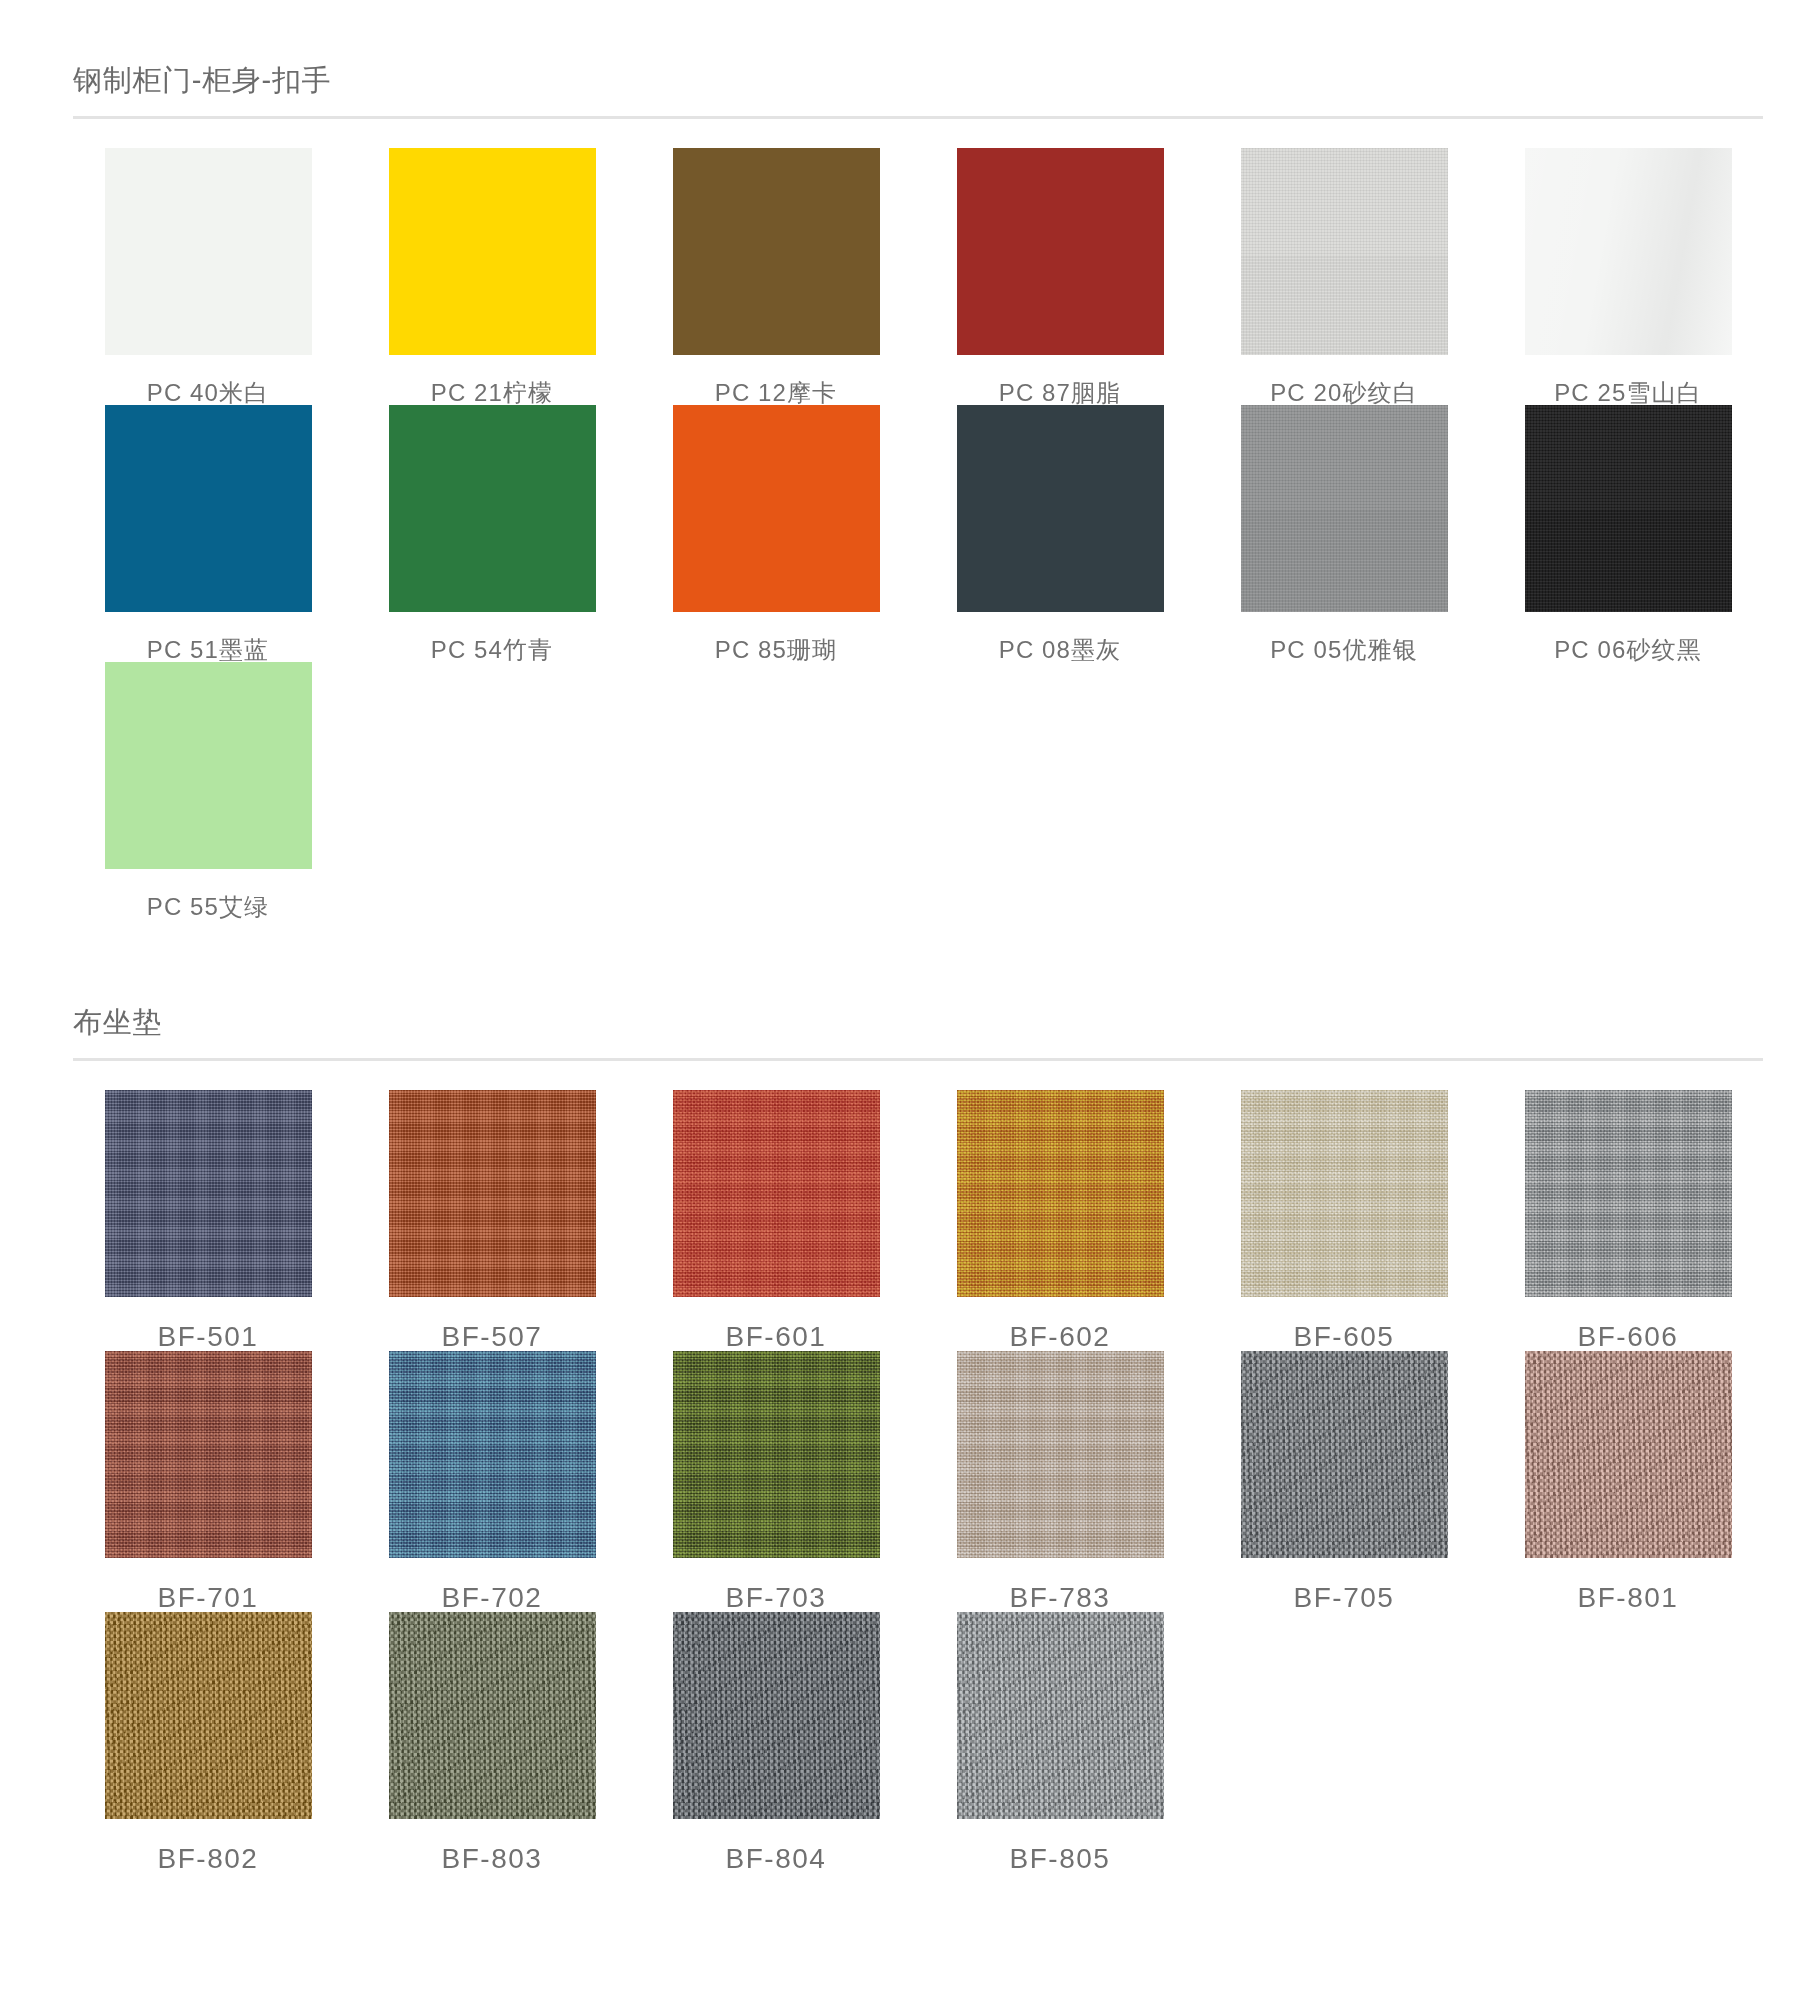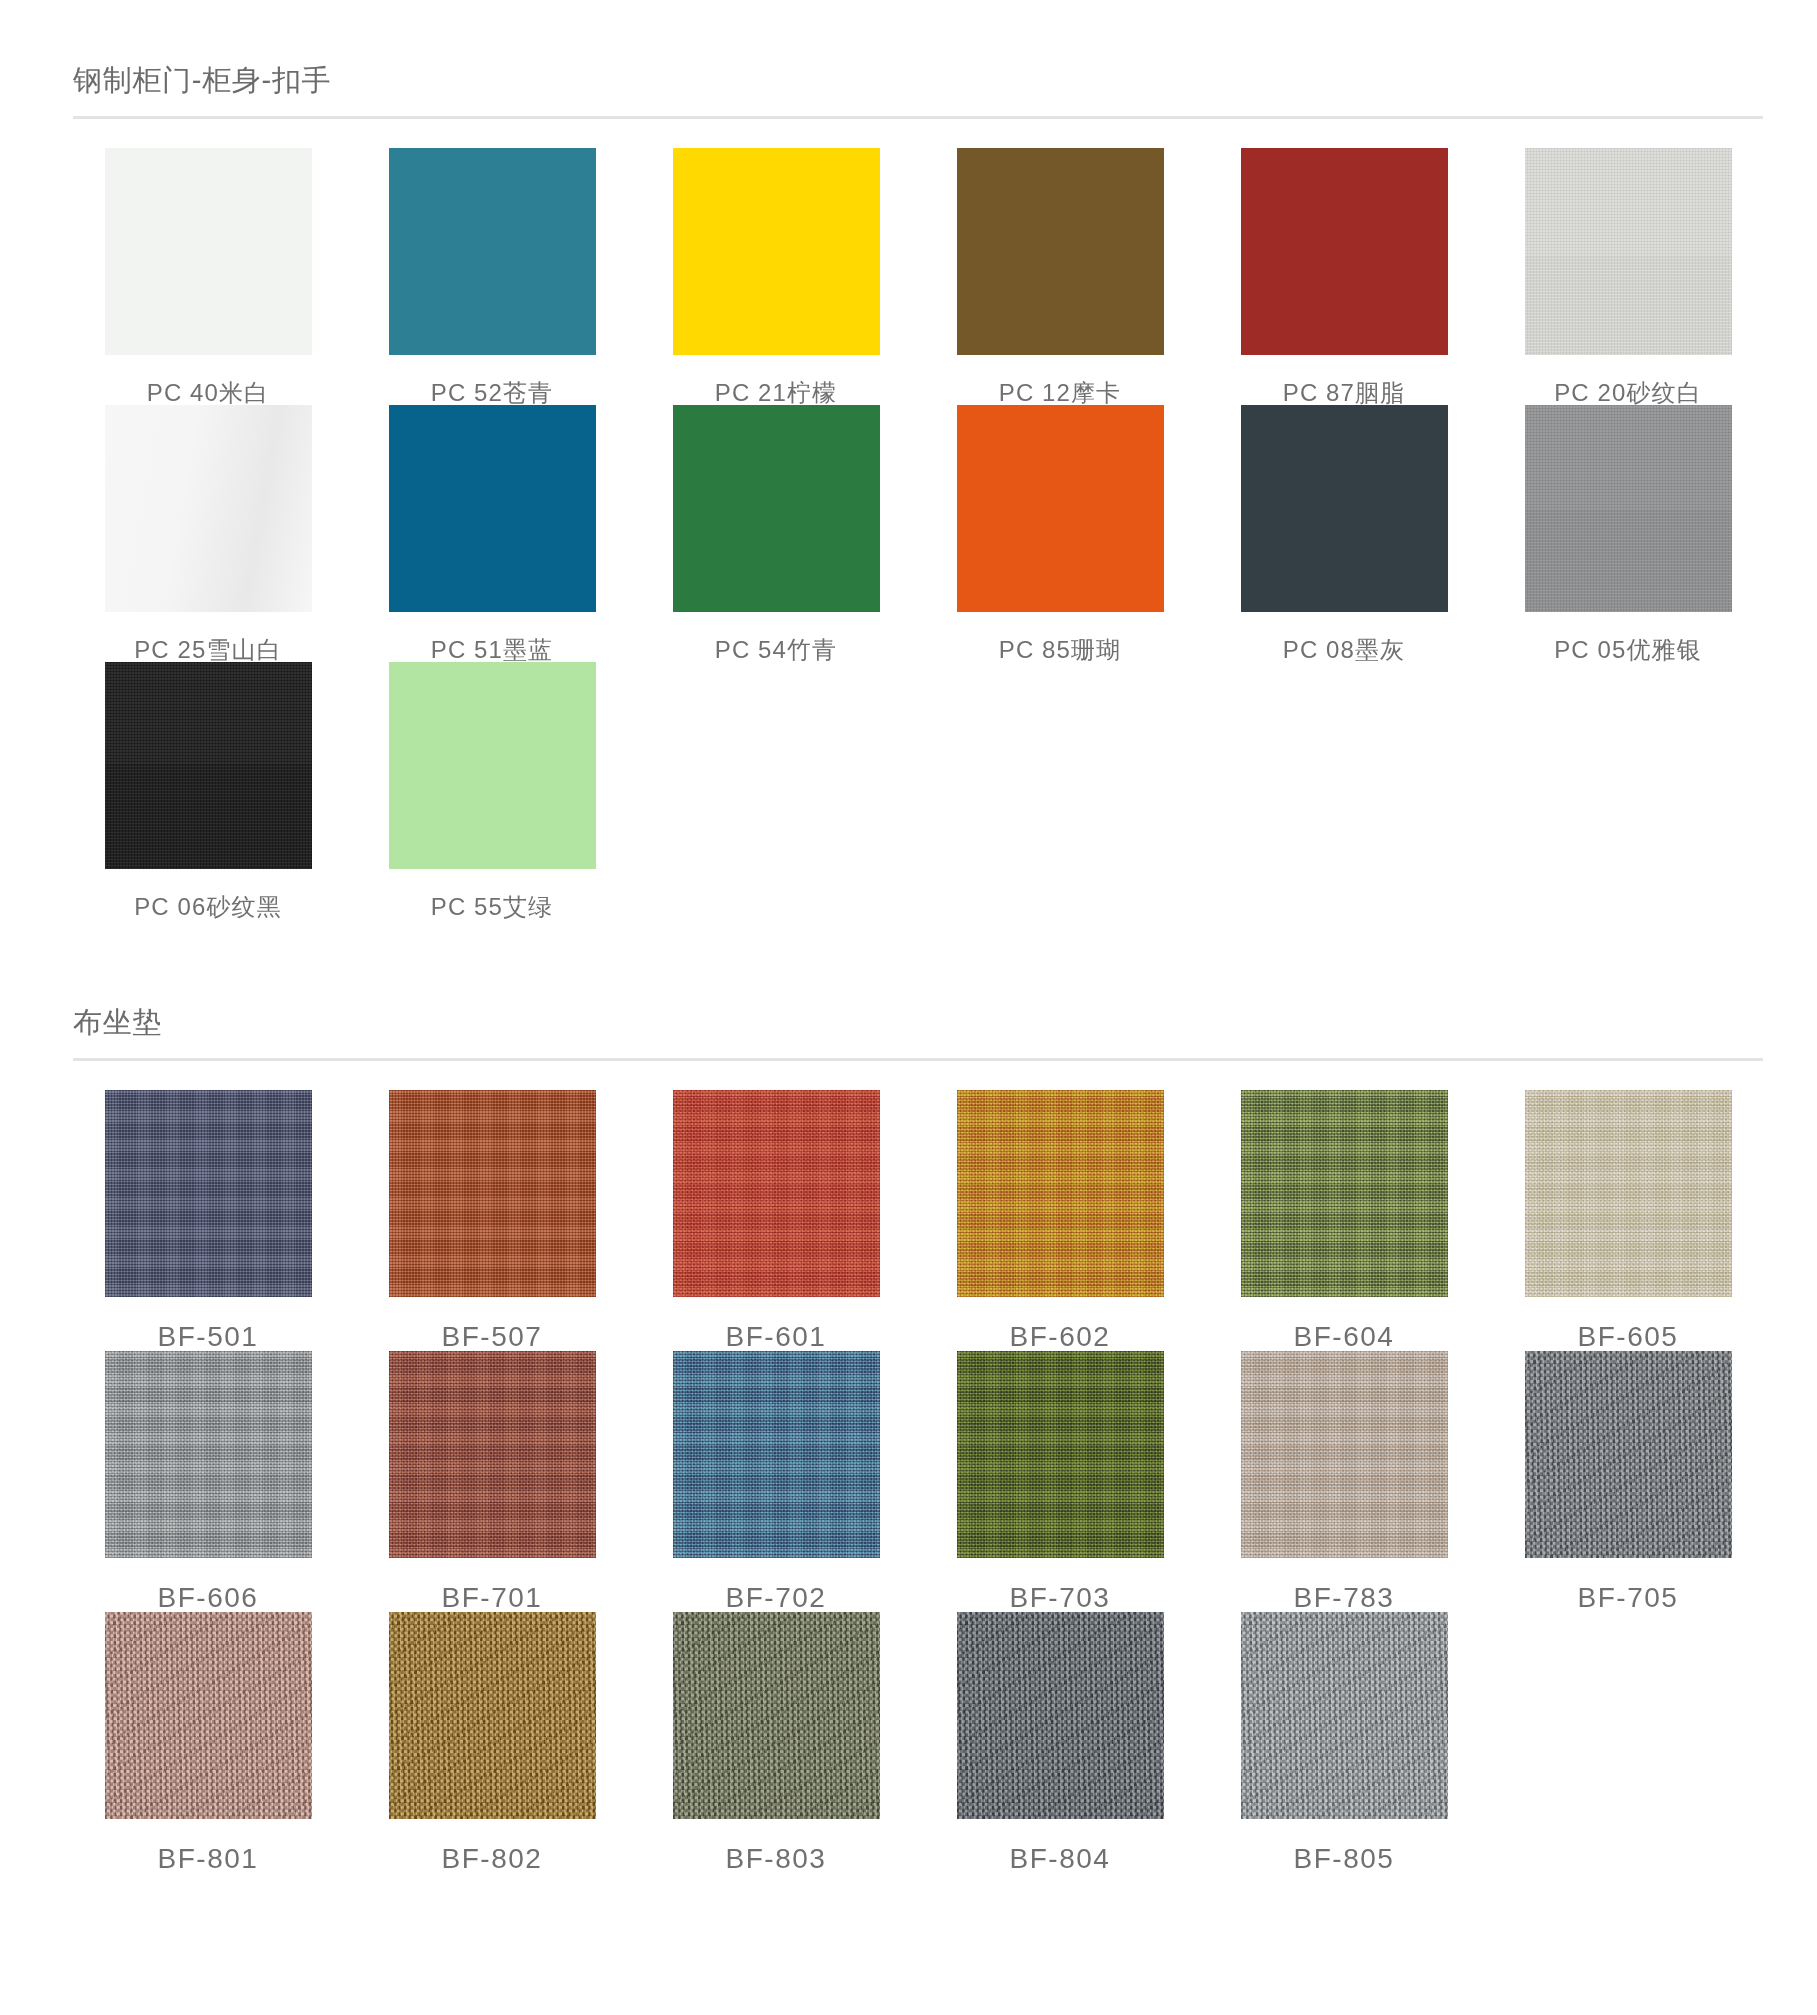--- a/index.html
+++ b/index.html
@@ -166,24 +166,20 @@
       <div class="section-title">钢制柜门-柜身-扣手</div>
       <div class="section-rule"></div>
     </div>
     <div class="row-gap"></div>
     <div class="grid" id="grid-0">
         <div class="cell">
           <div class="swatch smooth" style="background-color: rgb(242, 244, 241);"></div>
           <div class="swatch-label">PC 40米白</div>
         </div>
         <div class="cell">
-          <div class="swatch smooth" style="background-color: rgb(45, 127, 148);"></div>
-          <div class="swatch-label">PC 52苍青</div>
-        </div>
-        <div class="cell">
           <div class="swatch smooth" style="background-color: rgb(255, 217, 0);"></div>
           <div class="swatch-label">PC 21柠檬</div>
         </div>
         <div class="cell">
           <div class="swatch smooth" style="background-color: rgb(116, 88, 42);"></div>
           <div class="swatch-label">PC 12摩卡</div>
         </div>
         <div class="cell">
           <div class="swatch smooth" style="background-color: rgb(158, 43, 38);"></div>
           <div class="swatch-label">PC 87胭脂</div>
@@ -246,24 +242,20 @@
         </div>
         <div class="cell fabric">
           <div class="swatch weave" style="background-color: rgb(194, 74, 56);"></div>
           <div class="swatch-label">BF-601</div>
         </div>
         <div class="cell fabric">
           <div class="swatch weave" style="background-color: rgb(197, 138, 38);"></div>
           <div class="swatch-label">BF-602</div>
         </div>
         <div class="cell fabric">
-          <div class="swatch weave" style="background-color: rgb(119, 135, 75);"></div>
-          <div class="swatch-label">BF-604</div>
-        </div>
-        <div class="cell fabric">
           <div class="swatch weave" style="background-color: rgb(210, 202, 179);"></div>
           <div class="swatch-label">BF-605</div>
         </div>
         <div class="cell fabric">
           <div class="swatch weave" style="background-color: rgb(154, 157, 159);"></div>
           <div class="swatch-label">BF-606</div>
         </div>
         <div class="cell fabric">
           <div class="swatch weave" style="background-color: rgb(154, 85, 70);"></div>
           <div class="swatch-label">BF-701</div>

